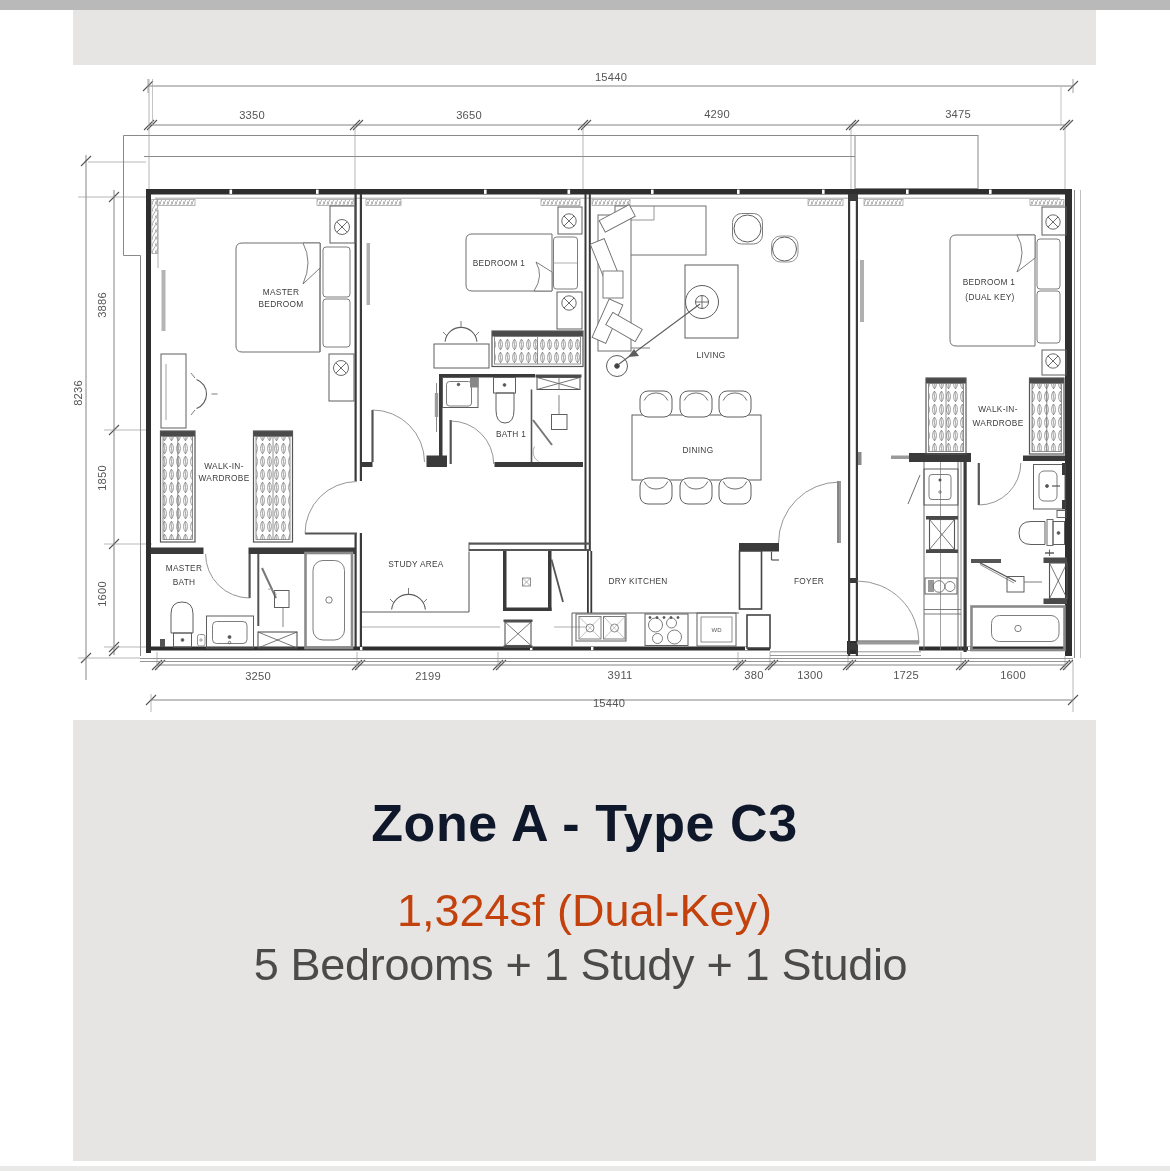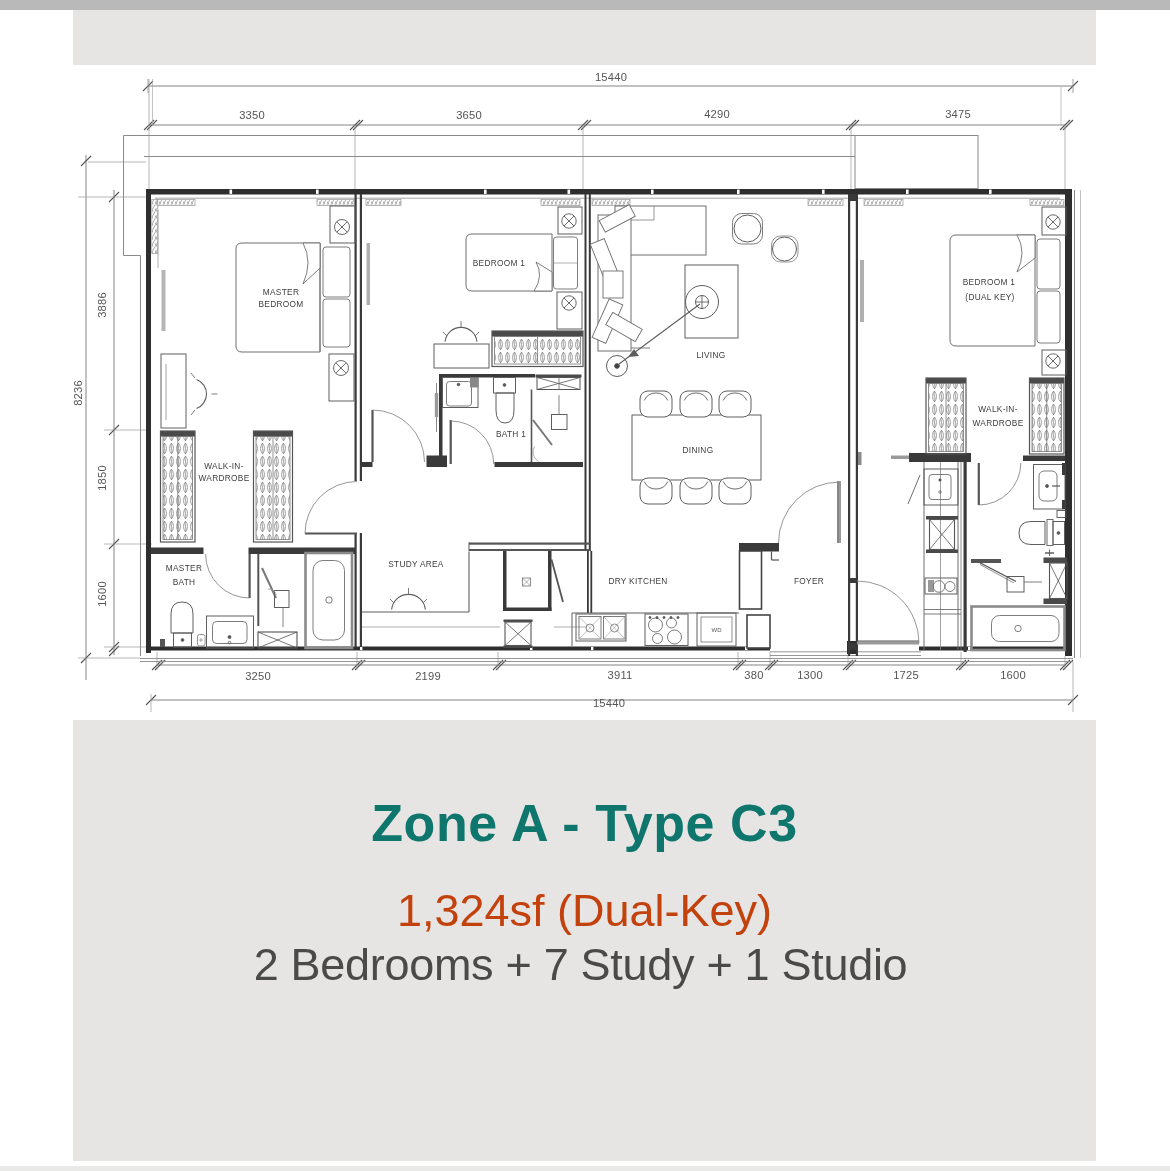--- a/index.html
+++ b/index.html
@@ -8,25 +8,25 @@
 </style>
 </head>
 <body>
 
 <div class="abs" style="left:0;top:0;width:1170px;height:10px;background:#b9b9b9;"></div>
 
 <div class="abs" style="left:73px;top:10px;width:1023px;height:55px;background:#e6e5e3;"></div>
 
 <div class="abs" style="left:73px;top:720px;width:1023px;height:441px;background:#e6e5e3;"></div>
 
-<div class="abs" style="left:73px;top:793px;width:1023px;text-align:center;font-size:52px;font-weight:bold;color:#0f766e;letter-spacing:0.6px;">Zone A - Type C3</div>
+<div class="abs" style="left:73px;top:793px;width:1023px;text-align:center;font-size:52px;font-weight:bold;color:#0f172a;letter-spacing:0.6px;">Zone A - Type C3</div>
 
 <div class="abs" style="left:73px;top:885px;width:1023px;text-align:center;font-size:45px;color:#c2410c;">1,324sf (Dual-Key)</div>
 
-<div class="abs" style="left:73px;top:939px;width:1015px;text-align:center;font-size:45px;color:#4a4a4a;letter-spacing:-0.3px;">2 Bedrooms + 7 Study + 1 Studio</div>
+<div class="abs" style="left:73px;top:939px;width:1015px;text-align:center;font-size:45px;color:#4a4a4a;letter-spacing:-0.3px;">5 Bedrooms + 1 Study + 1 Studio</div>
 
 <div class="abs" style="left:0;top:1166px;width:1170px;height:5px;background:#e9e9e8;"></div>
 <svg class="abs" style="left:0;top:0;" width="1170" height="1171" viewBox="0 0 1170 1171" fill="none" stroke-linecap="butt">
 <defs>
 <pattern id="hang" width="7" height="13" patternUnits="userSpaceOnUse">
  <path d="M3.5,1.2 C1,3.5 1,9.5 3.5,11.8 C6,9.5 6,3.5 3.5,1.2 M3.5,1.2 C2,5 5,8 3.5,11.8" stroke="#777" stroke-width="0.7" fill="none"></path>
 </pattern>
 <pattern id="scrib" width="4" height="7" patternUnits="userSpaceOnUse">
  <path d="M0,7 L4,0 M-1,3 L2,-2 M2,9 L5,4" stroke="#999" stroke-width="0.8" fill="none"></path>
 </pattern>

